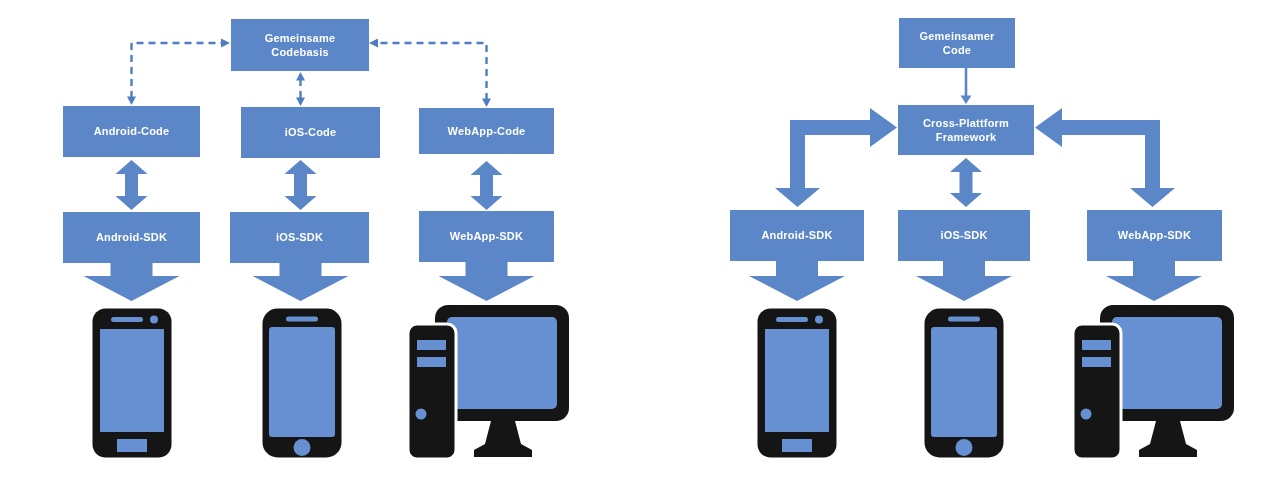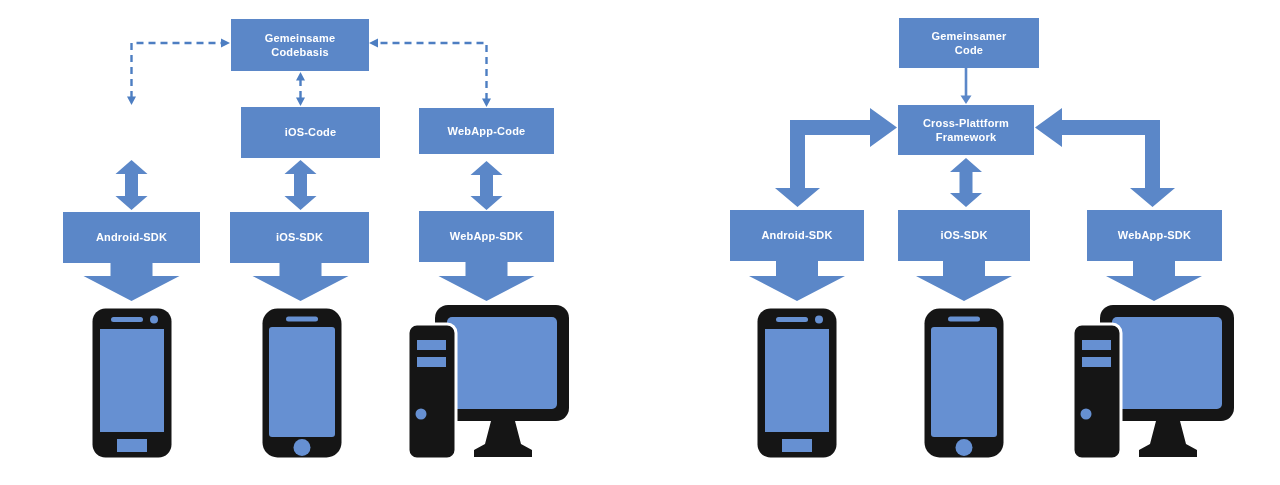--- a/index.html
+++ b/index.html
@@ -107,38 +107,41 @@
     </g>
     <g>
       <polygon class="solid-arrow" points="1133,261 1175,261 1175,276 1202,276 1154,301 1106,276 1133,276"></polygon>
     </g>
   </svg>
 
   <div class="node" style="left:231px;top:19px;width:138px;height:52px;">
     <span style="padding:0 14px;">Gemeinsame Codebasis</span>
   </div>
 
+  <div class="node" style="left:63px;top:106px;width:137px;height:51px;">
+    <span>Android-Code</span>
+  </div>
   <div class="node" style="left:230px;top:107px;width:139px;height:51px;margin-left:11px;">
     <span>iOS-Code</span>
   </div>
   <div class="node" style="left:419px;top:108px;width:135px;height:46px;">
     <span>WebApp-Code</span>
   </div>
 
   <div class="node" style="left:63px;top:212px;width:137px;height:51px;">
     <span>Android-SDK</span>
   </div>
   <div class="node" style="left:230px;top:212px;width:139px;height:51px;">
     <span>iOS-SDK</span>
   </div>
   <div class="node" style="left:419px;top:211px;width:135px;height:51px;">
     <span>WebApp-SDK</span>
   </div>
 
-  <div class="node" style="left:899px;top:18px;width:140px;height:50px;">
+  <div class="node" style="left:899px;top:18px;width:116px;height:50px;">
     <span style="padding:0 20px;">Gemeinsamer Code</span>
   </div>
 
   <div class="node" style="left:898px;top:105px;width:136px;height:50px;">
     <span style="padding:0 8px;">Cross-Plattform Framework</span>
   </div>
 
   <div class="node" style="left:730px;top:210px;width:134px;height:51px;">
     <span>Android-SDK</span>
   </div>

